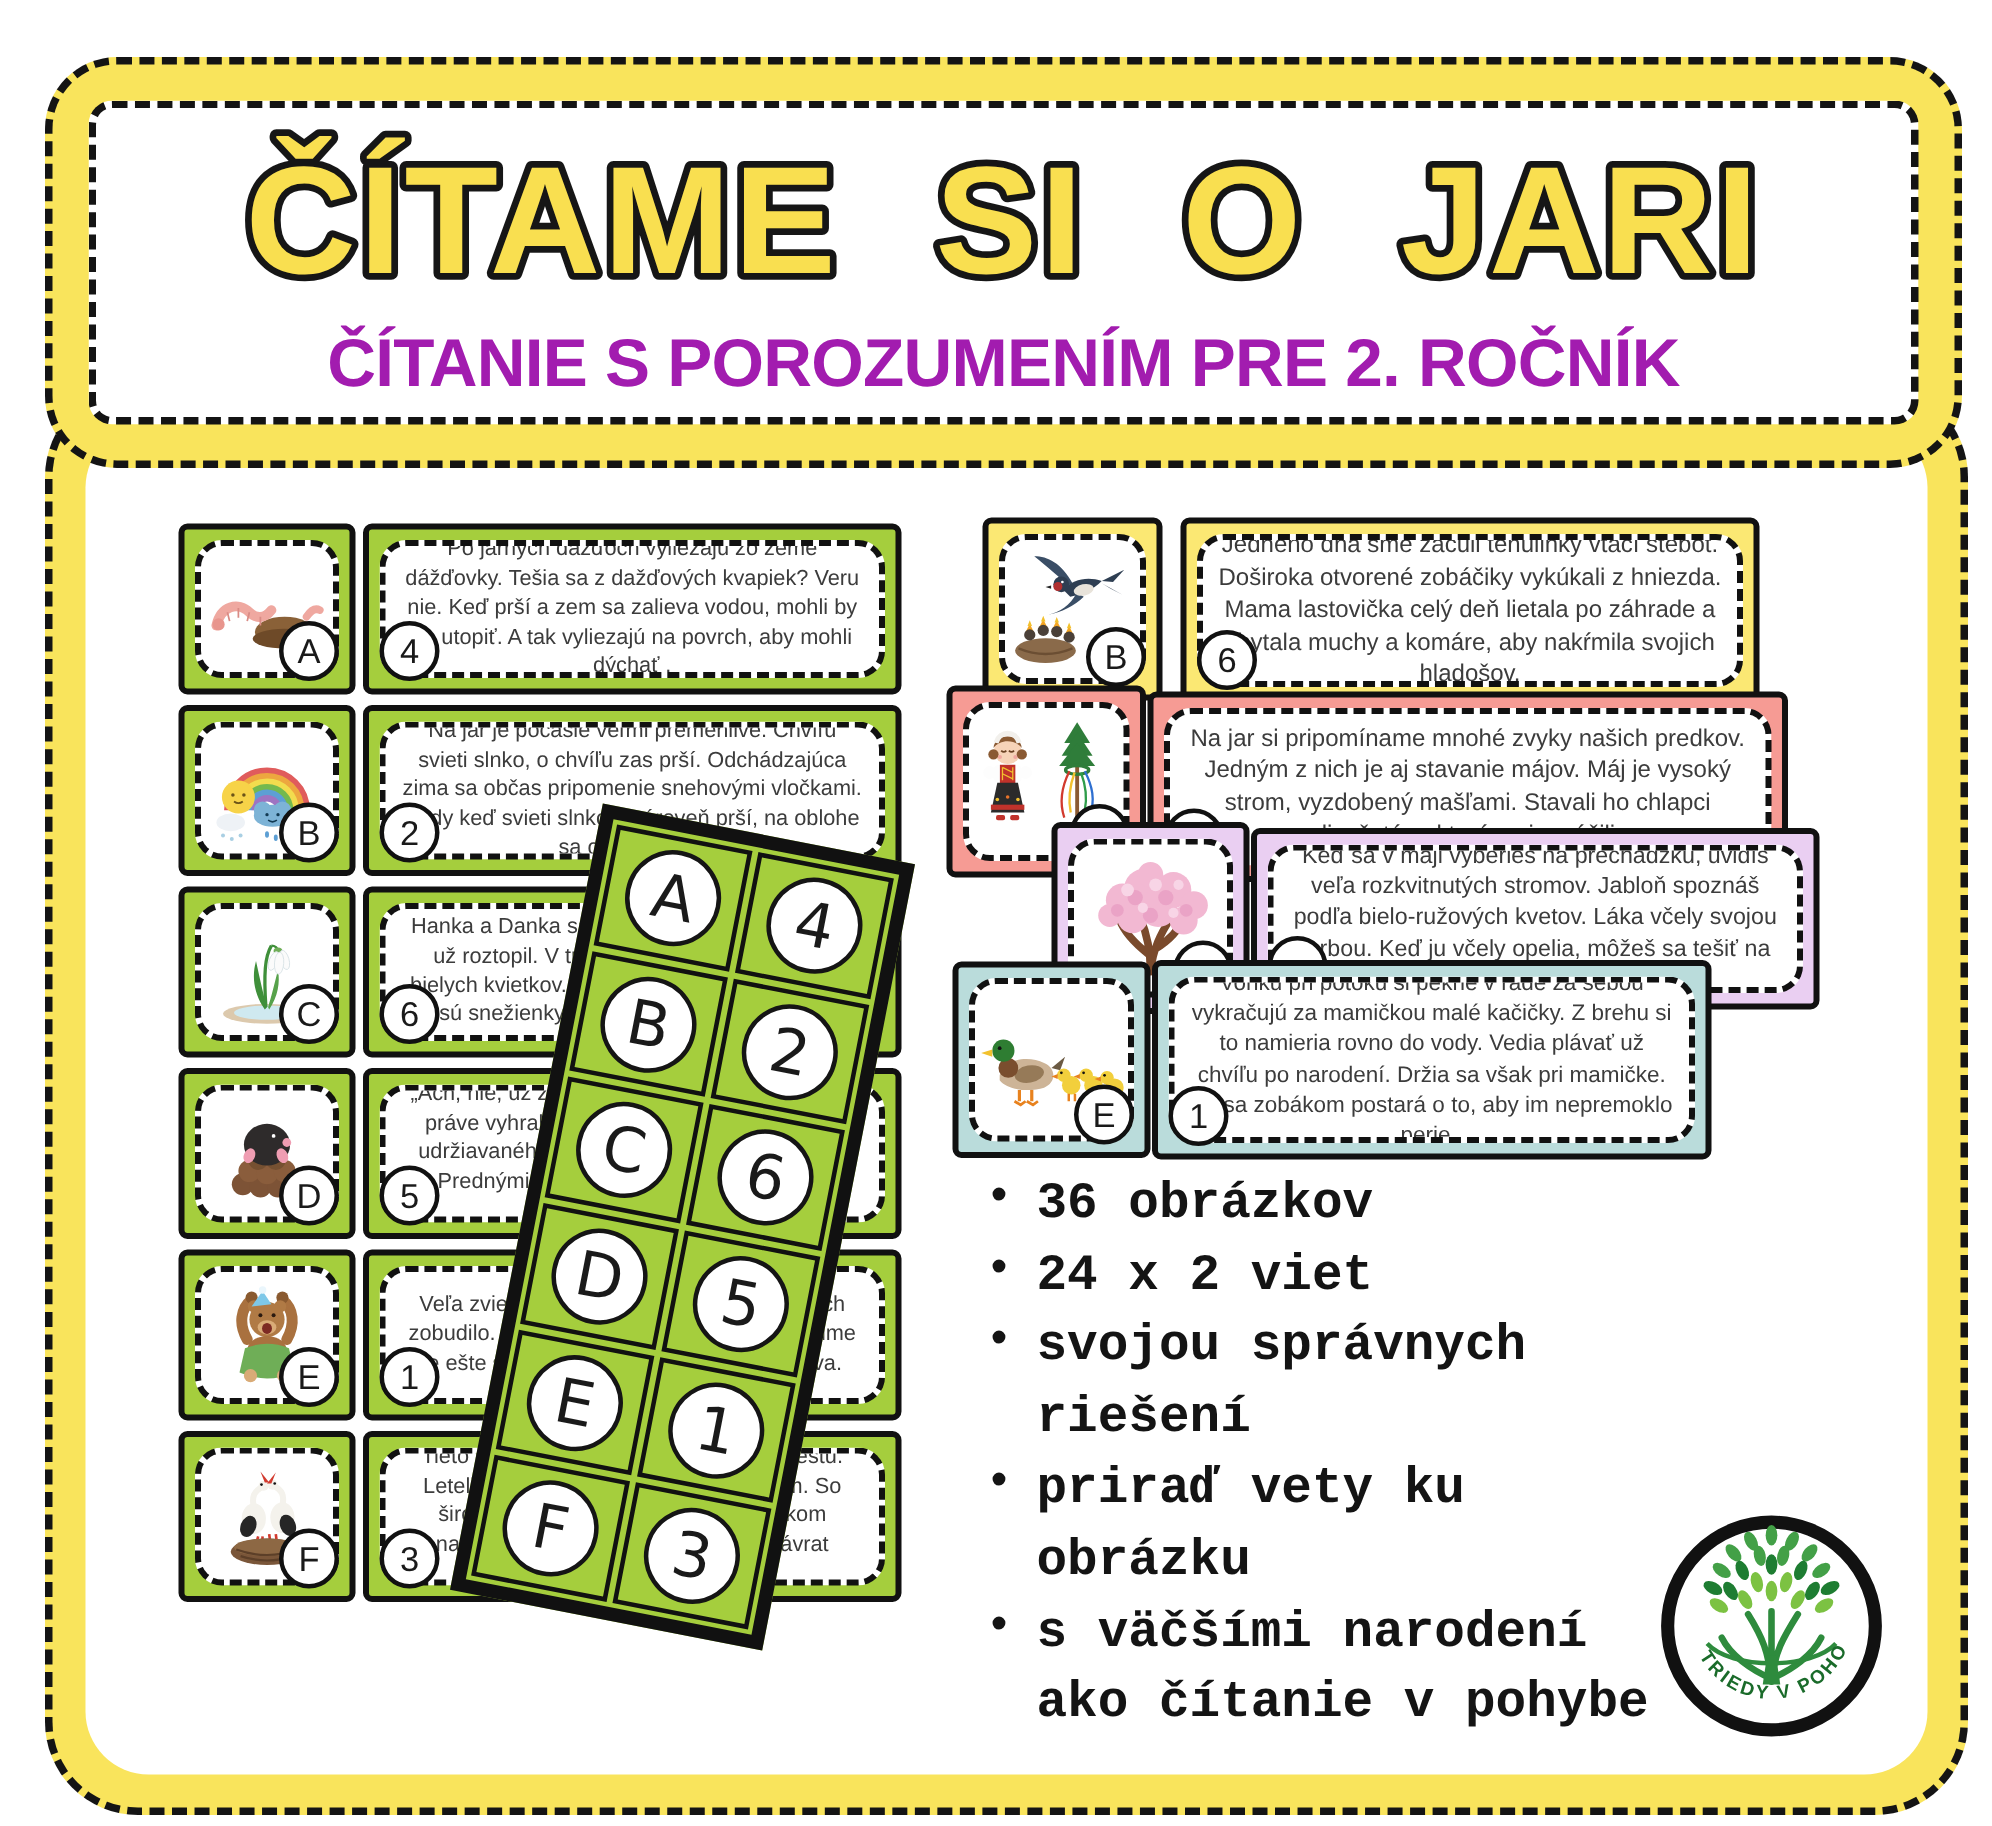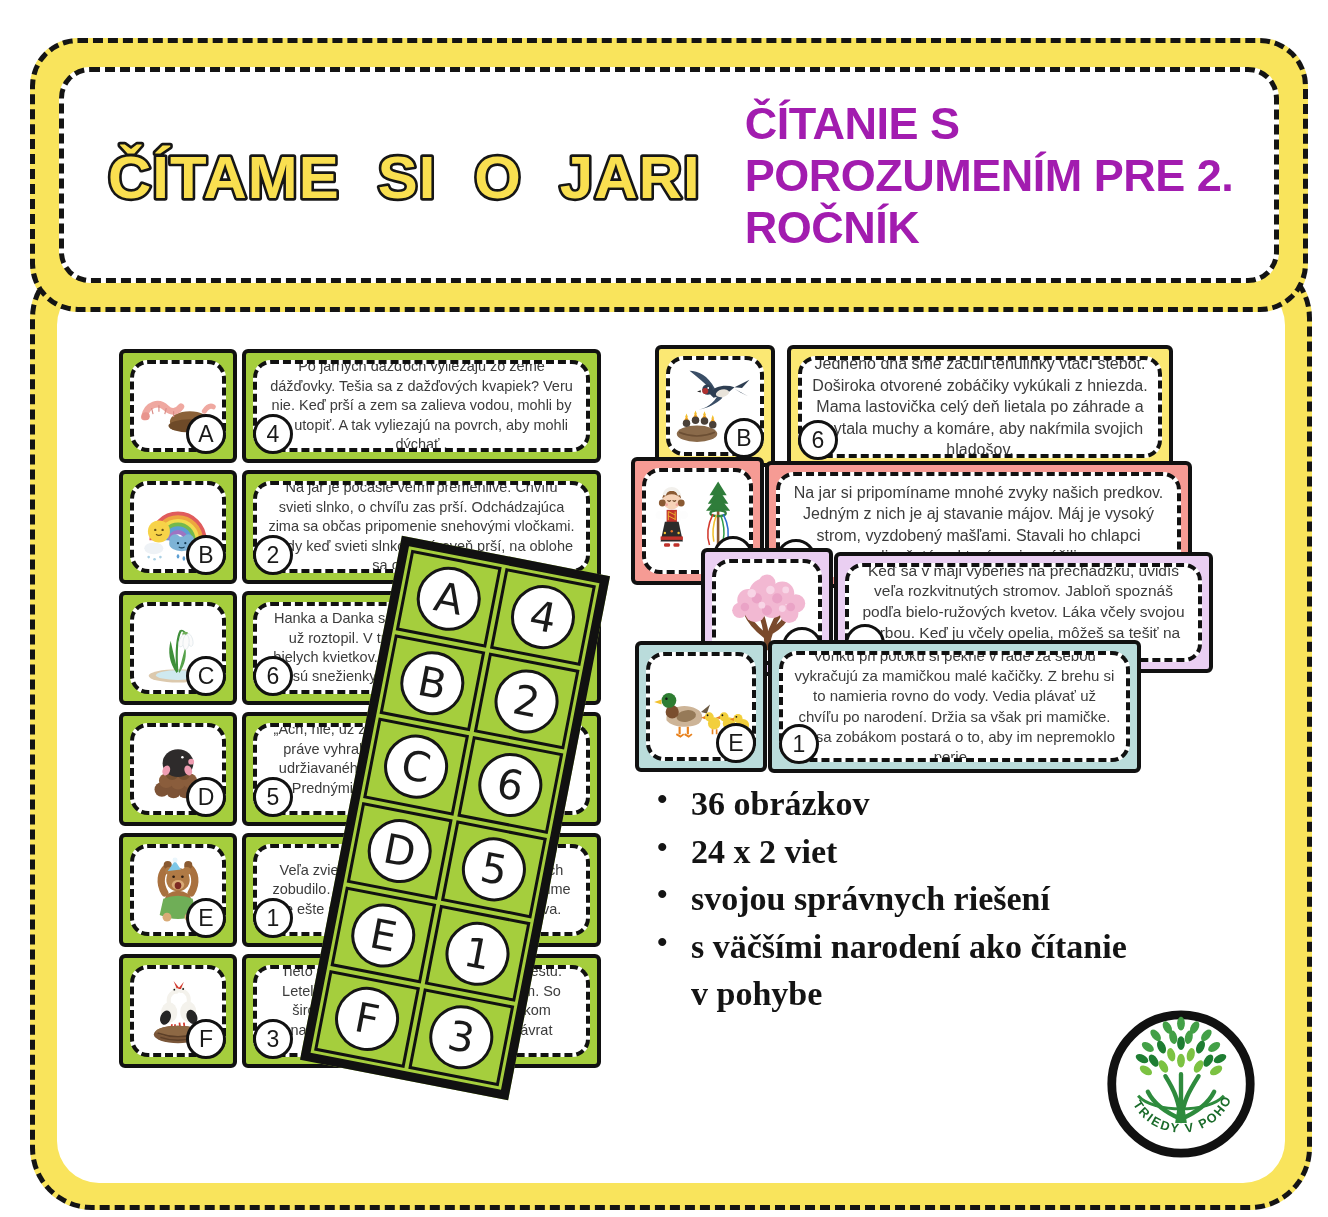--- a/index.html
+++ b/index.html
@@ -9,22 +9,22 @@
   
   .main-frame{position:absolute;left:30px;top:256px;width:1272px;height:944px;
               background:#F9E45C;border:5px dashed #141414;border-radius:62px;}
   .main-frame-inner{position:absolute;left:22px;top:22px;right:22px;bottom:22px;
                     background:#fff;border-radius:42px;}
 
   
   .banner{position:absolute;left:30px;top:38px;width:1268px;height:264px;
           background:#F9E45C;border:5px dashed #141414;border-radius:48px;z-index:30;}
   .banner-inner{position:absolute;left:24px;top:24px;right:24px;bottom:24px;
-                background:#fff;border:5px dashed #141414;border-radius:31px;
-                display:flex;align-items:center;justify-content:flex-start;}
+                background:#fff;border:5px dashed #141414;border-radius:16px;
+                display:flex;flex-direction:column;align-items:center;justify-content:flex-start;}
   .subtitle{font-size:45px;font-weight:bold;color:#a21caf;letter-spacing:-.5px;margin-top:2px;}
 
   
   .card{position:absolute;border:4px solid #111;border-radius:6px;box-sizing:border-box;}
   .card-inner{position:absolute;left:7px;top:7px;right:7px;bottom:7px;background:#fff;
               border:4px dashed #111;border-radius:18px;box-sizing:border-box;
               display:flex;align-items:center;justify-content:center;overflow:hidden;}
   .green{background:#A5CE3D}.yellowc{background:#FBE873}.pinkc{background:#F69B94}
   .lavc{background:#EACFF2}.tealc{background:#BADCDB}
   .card-text{font-size:14.5px;line-height:1.34;color:#3c3c3c;text-align:center;
@@ -44,21 +44,21 @@
   .key-cell{flex:1;margin:2px;border:3px solid #111;display:flex;align-items:center;
             justify-content:center;}
   .key-circle{width:64px;height:64px;border-radius:50%;background:#fff;border:3px solid #151515;
               display:flex;align-items:center;justify-content:center;font-size:41px;color:#1a1a1a;
               box-sizing:border-box;font-family:"DejaVu Sans", sans-serif;}
 
   
   .features{position:absolute;left:653px;top:780px;width:486px;z-index:5;
             list-style:none;margin:0;padding:0;}
   .features li{position:relative;padding-left:38px;font-size:34px;font-weight:bold;
-               color:#141414;line-height:1.4;font-family:Liberation Serif, serif;}
+               color:#141414;line-height:1.4;font-family:Liberation Mono, monospace;}
   .features li::before{content:"•";position:absolute;left:4px;top:-2px;font-size:30px;}
 
   
   .logo{position:absolute;left:1103px;top:1006px;width:156px;height:156px;z-index:6;}
 </style>
 </head>
 <body>
 
 <div class="canvas">
 
@@ -463,20 +463,21 @@
       <div class="key-cell">
           <div class="key-circle">3</div>
         </div>
       </div>
   </div>
 
   <ul class="features">
     <li>36 obrázkov</li>
     <li>24 x 2 viet</li>
     <li>svojou správnych riešení</li>
+    <li>priraď vety ku obrázku</li>
     <li>s väčšími narodení ako čítanie v pohybe</li>
   </ul>
 
   <div class="logo">
     <svg width="156" height="156" viewBox="0 0 160 160">
       <circle cx="80" cy="80" r="71" fill="#fff" stroke="#111" stroke-width="9"></circle>
       <path d="M80,118 C78,98 74,88 64,72 M80,118 C82,98 88,88 98,72 M80,118 C80,100 80,88 80,70 M80,116 C66,110 52,100 46,88 M80,116 C94,110 108,100 114,88" stroke="#2e8b3d" stroke-width="4.5" fill="none" stroke-linecap="round"></path>
       <path d="M74,120 L86,120 L83,100 L77,100 Z" fill="#2e8b3d"></path>
       <g fill="#43a047">
         <ellipse cx="80" cy="18" rx="4" ry="7"></ellipse>

